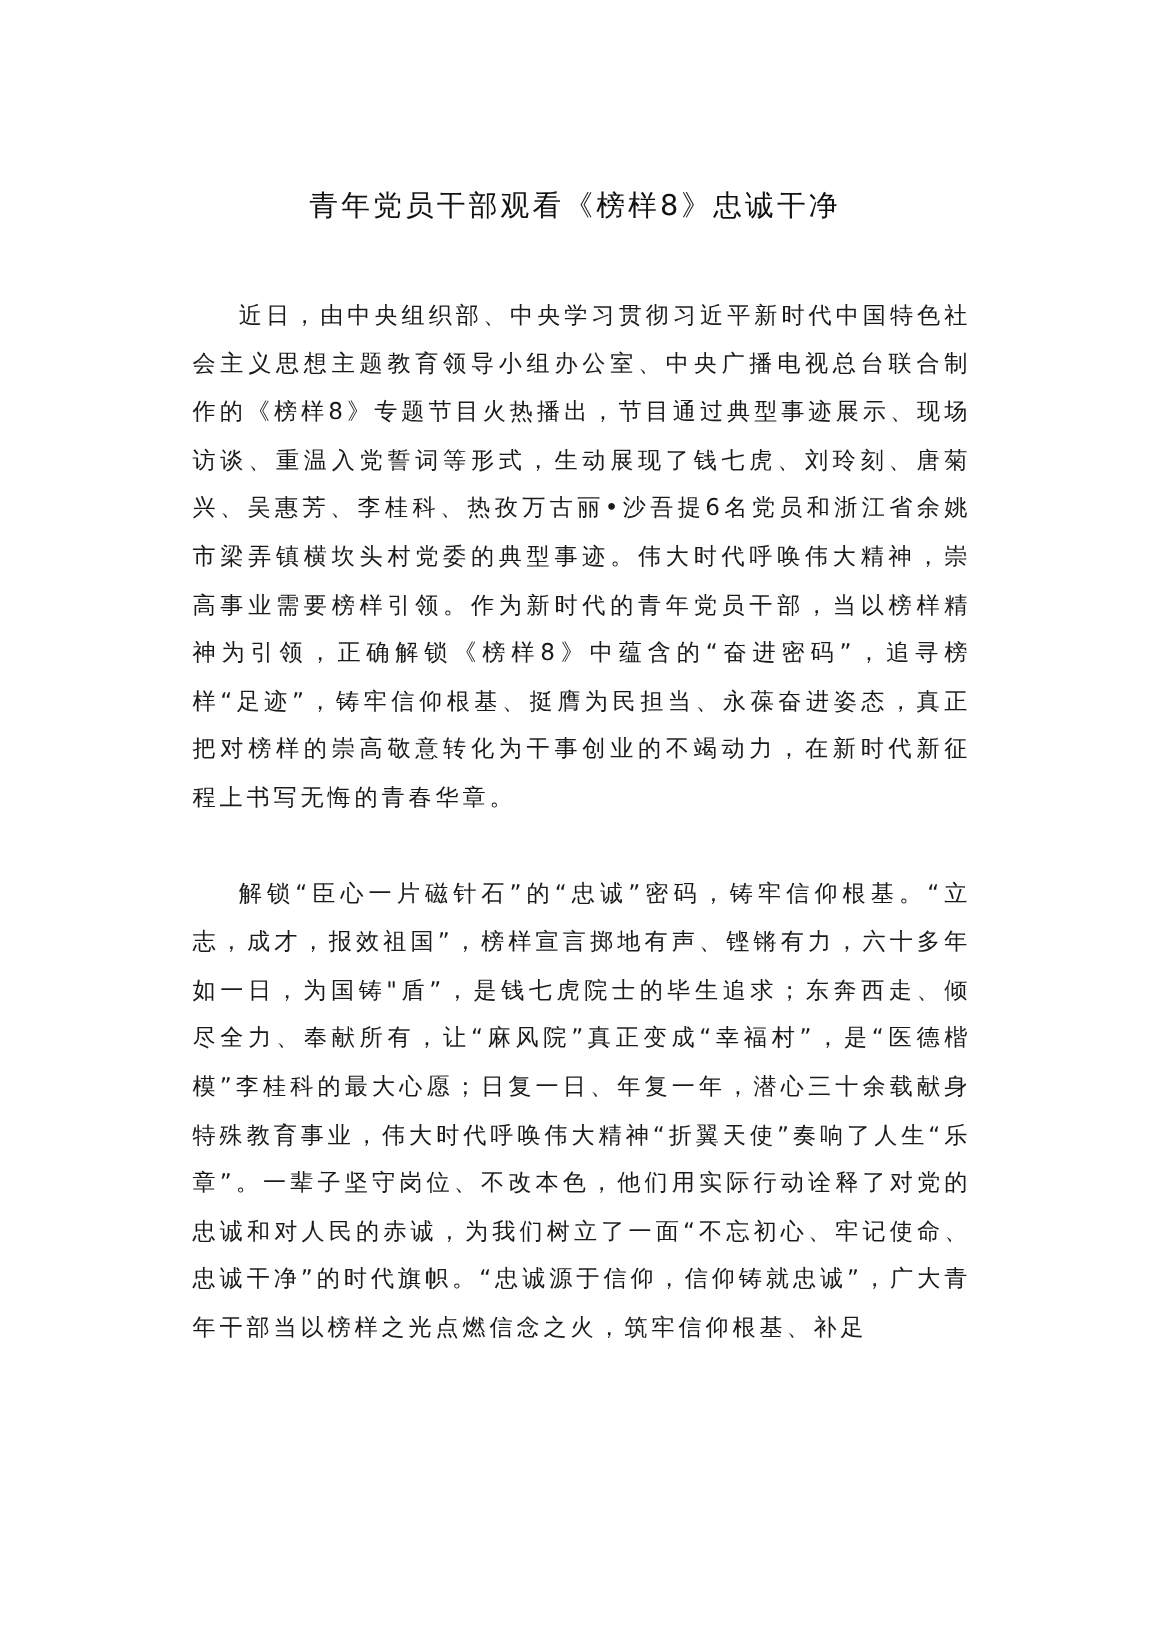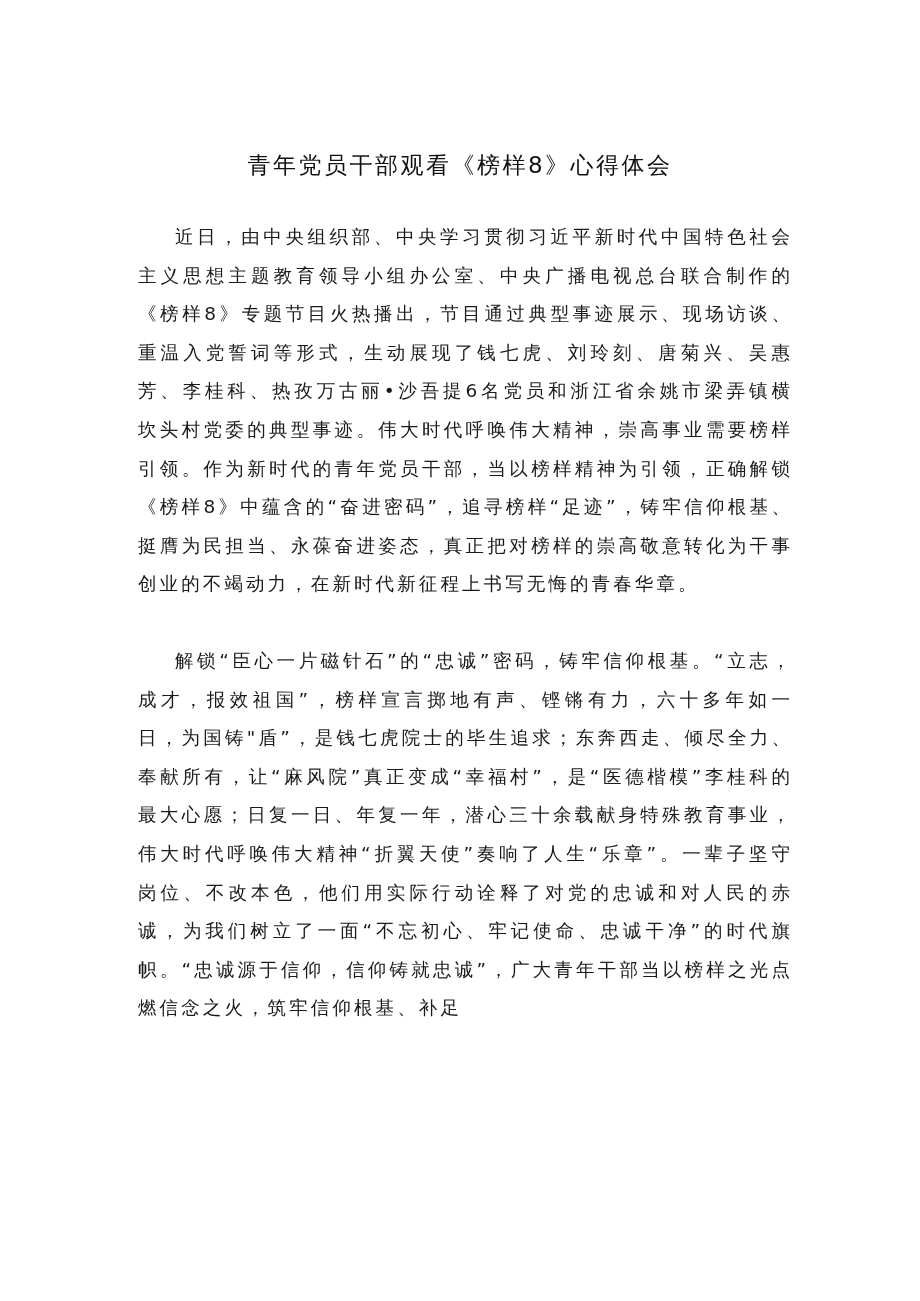--- a/index.html
+++ b/index.html
@@ -36,36 +36,36 @@
       margin: 0;
       color: #111;
     }
     .doc-body {
       position: absolute;
       left: 138px;
       top: 218px;
       width: 655px;
     }
     .para {
-      margin: 0;
+      margin: 16px;
       font-size: 18.5px;
       line-height: 38.6px;
       letter-spacing: 3.1px;
       text-indent: 37px;
       text-align: justify;
       text-align-last: left;
       color: #1a1a1a;
     }
     .para + .para {
       margin-top: 38px;
     }
   </style>
 </head>
 <body>
 
 <div class="page">
-  <h1 class="doc-title">青年党员干部观看《榜样8》心得体会</h1>
+  <h1 class="doc-title">青年党员干部观看《榜样8》忠诚干净</h1>
 
   <div class="doc-body">
     <p class="para">近日，由中央组织部、中央学习贯彻习近平新时代中国特色社会主义思想主题教育领导小组办公室、中央广播电视总台联合制作的《榜样8》专题节目火热播出，节目通过典型事迹展示、现场访谈、重温入党誓词等形式，生动展现了钱七虎、刘玲刻、唐菊兴、吴惠芳、李桂科、热孜万古丽•沙吾提6名党员和浙江省余姚市梁弄镇横坎头村党委的典型事迹。伟大时代呼唤伟大精神，崇高事业需要榜样引领。作为新时代的青年党员干部，当以榜样精神为引领，正确解锁《榜样8》中蕴含的“奋进密码”，追寻榜样“足迹”，铸牢信仰根基、挺膺为民担当、永葆奋进姿态，真正把对榜样的崇高敬意转化为干事创业的不竭动力，在新时代新征程上书写无悔的青春华章。</p>
     <p class="para">解锁“臣心一片磁针石”的“忠诚”密码，铸牢信仰根基。“立志，成才，报效祖国”，榜样宣言掷地有声、铿锵有力，六十多年如一日，为国铸"盾”，是钱七虎院士的毕生追求；东奔西走、倾尽全力、奉献所有，让“麻风院”真正变成“幸福村”，是“医德楷模”李桂科的最大心愿；日复一日、年复一年，潜心三十余载献身特殊教育事业，伟大时代呼唤伟大精神“折翼天使”奏响了人生“乐章”。一辈子坚守岗位、不改本色，他们用实际行动诠释了对党的忠诚和对人民的赤诚，为我们树立了一面“不忘初心、牢记使命、忠诚干净”的时代旗帜。“忠诚源于信仰，信仰铸就忠诚”，广大青年干部当以榜样之光点燃信念之火，筑牢信仰根基、补足</p>
   </div>
 </div>
 
 </body></html>

